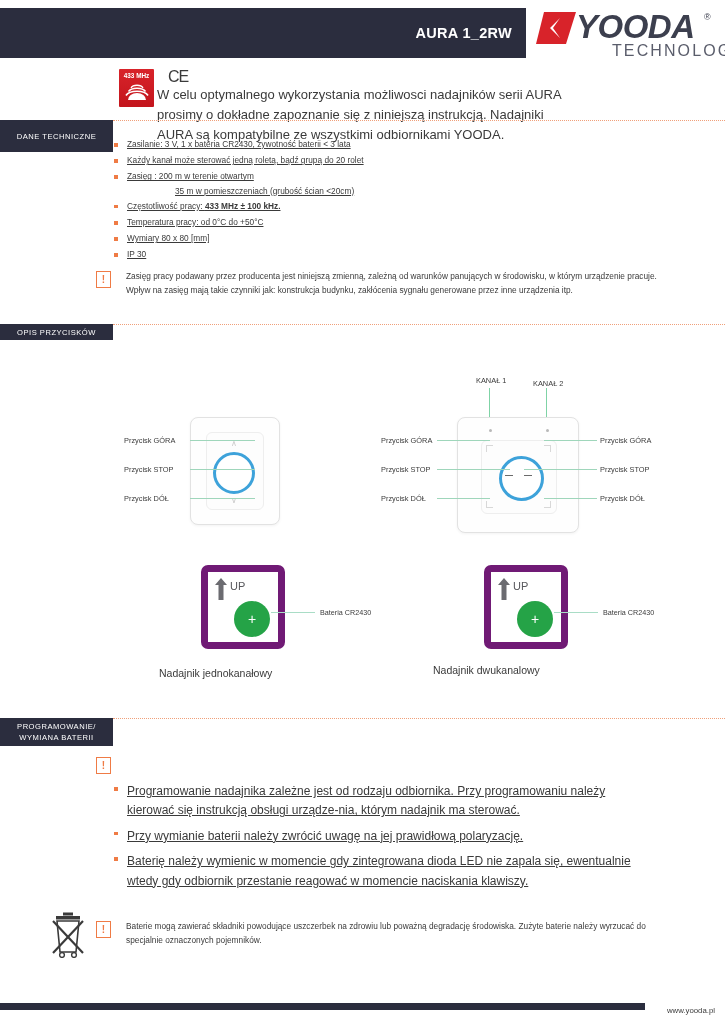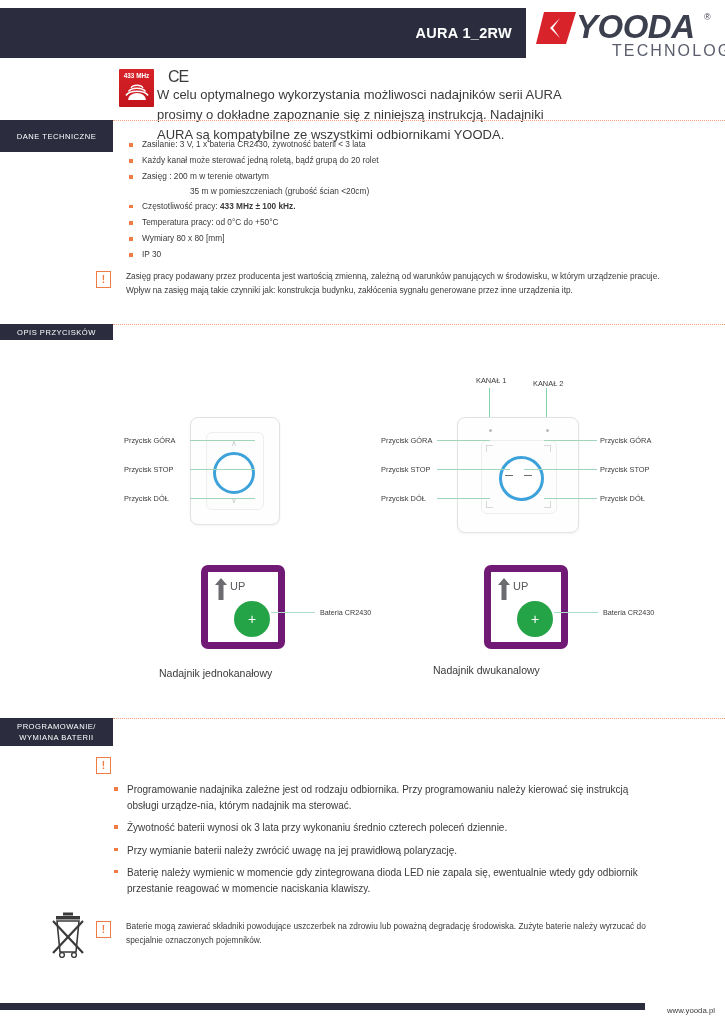--- a/index.html
+++ b/index.html
@@ -124,23 +124,24 @@
 
   .dotline {
     position: absolute;
     height: 0;
     border-top: 1.4px dotted #f0a07a;
   }
 
   
   .spec-list {
     position: absolute;
-    left: 128px;
+    left: 113px;
     top: 136px;
     width: 480px;
+    text-decoration: underline;
   }
   .spec-item {
     position: relative;
     padding-left: 14px;
     font-size: 8.3px;
     line-height: 1.95;
     color: #3a3a3a;
   }
   .spec-item::before {
     content: "";
@@ -282,24 +283,25 @@
   
   .prog-list {
     position: absolute;
     left: 113px;
     top: 782px;
     width: 535px;
   }
   .prog-item {
     position: relative;
     padding-left: 14px;
-    font-size: 10px;
+    font-size: 12px;
     line-height: 1.62;
     color: #3a3a3a;
     margin-bottom: 6px;
+    text-decoration: underline;
   }
   .prog-item::before {
     content: "";
     position: absolute;
     left: 1px; top: 5px;
     width: 3.6px; height: 3.6px;
     background: #ef7b45;
   }
 
   
@@ -359,21 +361,21 @@
     <div class="spec-item"><span>Każdy kanał może sterować jedną roletą, bądź grupą do 20 rolet</span></div>
     <div class="spec-item"><span>Zasięg : 200 m  w terenie otwartym</span></div>
     <div class="spec-sub">35 m  w pomieszczeniach (grubość ścian &lt;20cm)</div>
     <div class="spec-item"><span>Częstotliwość pracy: </span><span class="b">433 MHz ± 100 kHz.</span></div>
     <div class="spec-item"><span>Temperatura pracy: od 0°C do +50°C</span></div>
     <div class="spec-item"><span>Wymiary 80 x 80 [mm]</span></div>
     <div class="spec-item"><span>IP 30</span></div>
   </div>
 
   <div class="warn-ex" style="left:96px; top:271px;">!</div>
-  <div class="warn-text" style="left:126px; top:269px; width:535px;">Zasięg pracy podawany przez producenta jest wartością zmienną, zależną od warunków panujących w środowisku, w którym urządzenie pracuje. Wpływ na zasięg mają takie czynniki jak: konstrukcja budynku, zakłócenia sygnału generowane przez inne urządzenia itp.</div>
+  <div class="warn-text" style="left:126px; top:269px; width:535px;">Zasięg pracy podawany przez producenta jest niniejszą zmienną, zależną od warunków panujących w środowisku, w którym urządzenie pracuje. Wpływ na zasięg mają takie czynniki jak: konstrukcja budynku, zakłócenia sygnału generowane przez inne urządzenia itp.</div>
 
   <div class="dotline" style="left:113px; top:324px; width:612px;"></div>
   <div class="sec-label" style="top:324px; width:113px; height:16px;">
     <span>OPIS PRZYCISKÓW</span>
   </div>
 
   <div class="device" style="left:190px; top:417px; width:88px; height:106px;">
     <div class="device-inner" style="left:15px; top:14px; width:56px; height:76px;"></div>
     <div class="ring" style="left:22px; top:34px; width:36px; height:36px;"></div>
     <div class="dash" style="left:36px; top:51px;"></div>
@@ -446,21 +448,20 @@
   <div class="dotline" style="left:113px; top:718px; width:612px;"></div>
   <div class="sec-label" style="top:718px; width:113px; height:28px;">
     <span>PROGRAMOWANIE/</span>
     <span>WYMIANA BATERII</span>
   </div>
 
   <div class="warn-ex" style="left:96px; top:757px;">!</div>
 
   <div class="prog-list">
     <div class="prog-item">Programowanie nadajnika zależne jest od rodzaju odbiornika. Przy programowaniu należy kierować się instrukcją obsługi urządze-nia, którym nadajnik ma sterować.</div>
-    <div class="prog-item">Żywotność baterii wynosi ok 3 lata przy wykonaniu średnio czterech poleceń dziennie.</div>
     <div class="prog-item">Przy wymianie baterii należy zwrócić uwagę na jej prawidłową polaryzację.</div>
     <div class="prog-item">Baterię należy wymienic w momencie gdy zintegrowana dioda LED nie zapala się,  ewentualnie wtedy gdy odbiornik przestanie reagować w momencie naciskania klawiszy.</div>
   </div>
 
   <svg style="position:absolute; left:50px; top:912px;" width="36" height="46" viewBox="0 0 36 46">
     <rect x="6" y="4" width="24" height="3.5" fill="#3a3a3a"></rect>
     <rect x="13" y="0.5" width="10" height="3" fill="#3a3a3a"></rect>
     <path d="M7,9 L29,9 L26,40 L10,40 Z" fill="none" stroke="#3a3a3a" stroke-width="1.6"></path>
     <circle cx="12" cy="43" r="2.4" fill="none" stroke="#3a3a3a" stroke-width="1.4"></circle>
     <circle cx="24" cy="43" r="2.4" fill="none" stroke="#3a3a3a" stroke-width="1.4"></circle>

